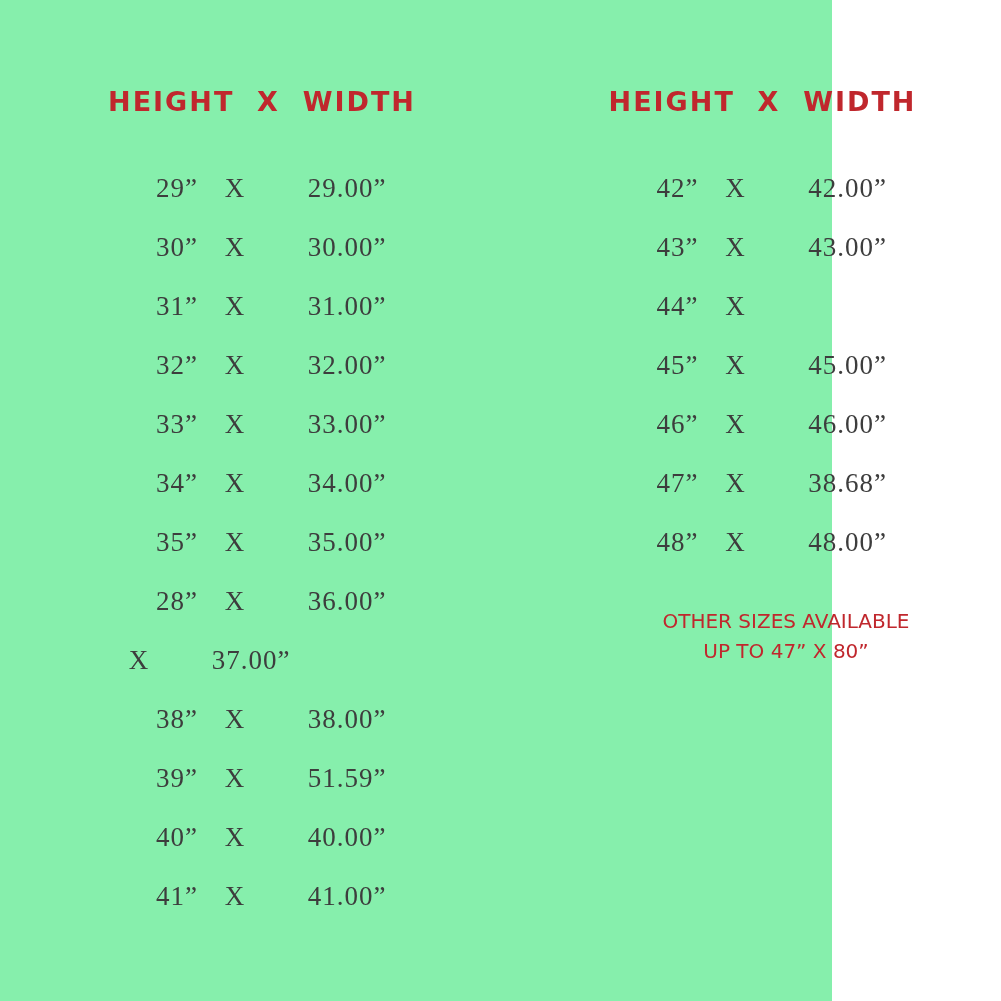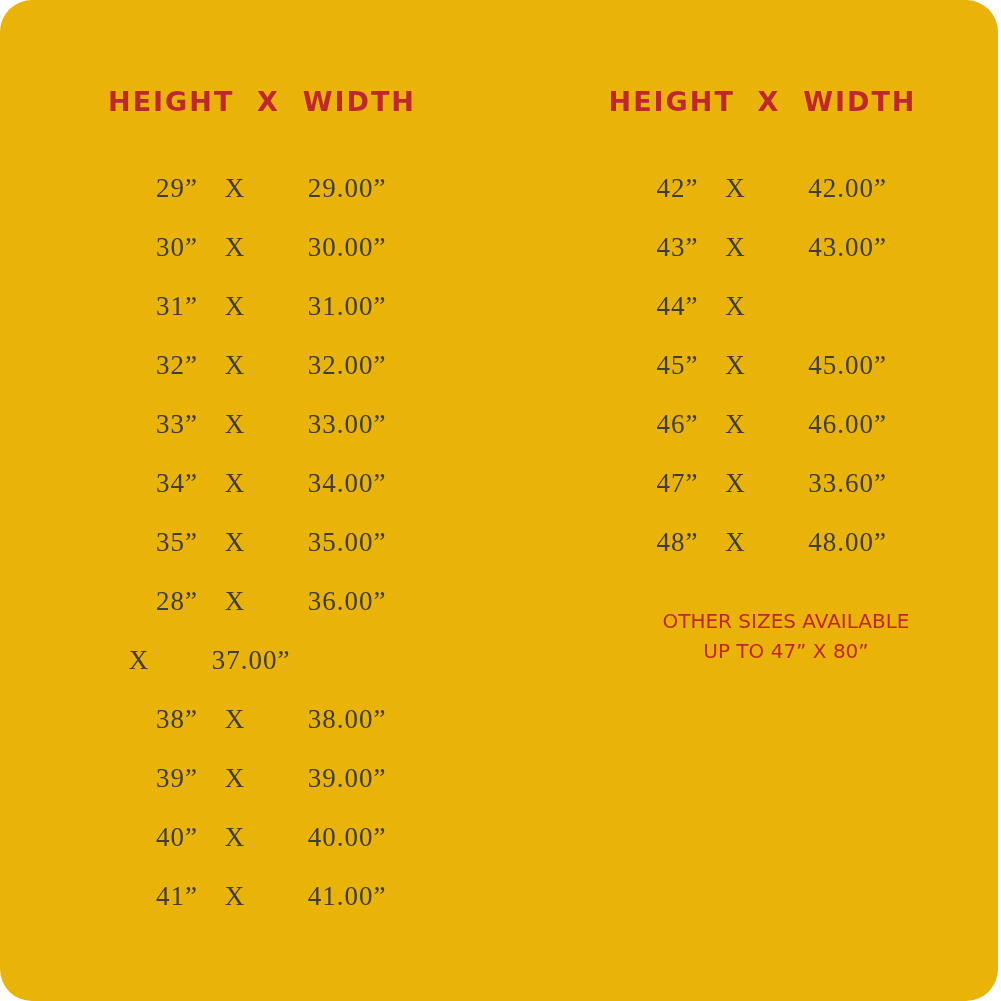--- a/index.html
+++ b/index.html
@@ -9,24 +9,23 @@
   }
   body {
     width: 1001px;
     height: 1001px;
     font-family: "DejaVu Sans Mono", monospace;
     color: #3a3a3a;
     overflow: hidden;
   }
   .page {
     position: relative;
-    width: 998px;
+    width: 832px;
     height: 1001px;
-    background: #eab308;
-    border-radius: 32px;
+    background: #86efac;
   }
   .columns {
     position: absolute;
     top: 86px;
     left: 0;
     width: 1001px;
     display: flex;
     flex-direction: row;
   }
   .col {
@@ -146,21 +145,21 @@
           <span class="cell-w">37.00”</span>
         </div>
         <div class="row">
           <span class="cell-h">38”</span>
           <span class="cell-x">X</span>
           <span class="cell-w">38.00”</span>
         </div>
         <div class="row">
           <span class="cell-h">39”</span>
           <span class="cell-x">X</span>
-          <span class="cell-w">39.00”</span>
+          <span class="cell-w">51.59”</span>
         </div>
         <div class="row">
           <span class="cell-h">40”</span>
           <span class="cell-x">X</span>
           <span class="cell-w">40.00”</span>
         </div>
         <div class="row">
           <span class="cell-h">41”</span>
           <span class="cell-x">X</span>
           <span class="cell-w">41.00”</span>
@@ -193,21 +192,21 @@
           <span class="cell-w">45.00”</span>
         </div>
         <div class="row">
           <span class="cell-h">46”</span>
           <span class="cell-x">X</span>
           <span class="cell-w">46.00”</span>
         </div>
         <div class="row">
           <span class="cell-h">47”</span>
           <span class="cell-x">X</span>
-          <span class="cell-w">33.60”</span>
+          <span class="cell-w">38.68”</span>
         </div>
         <div class="row">
           <span class="cell-h">48”</span>
           <span class="cell-x">X</span>
           <span class="cell-w">48.00”</span>
         </div>
 
       </div>
 
       <div class="note">

